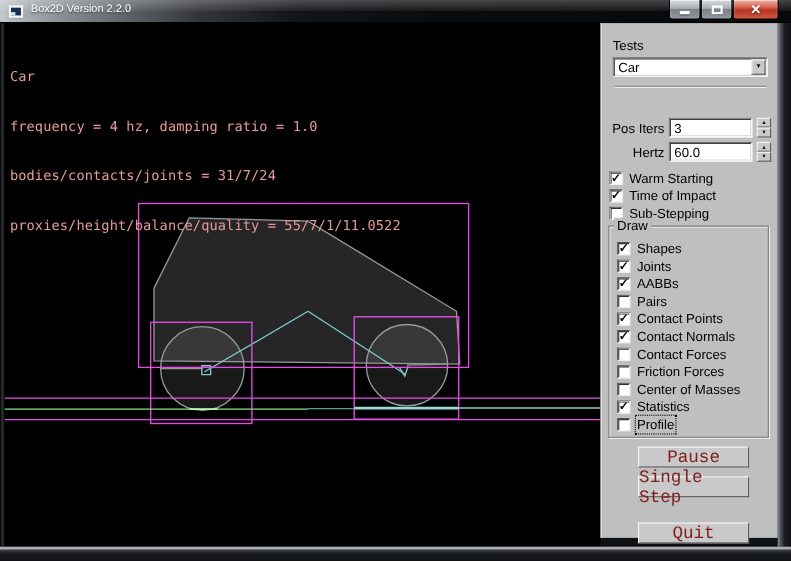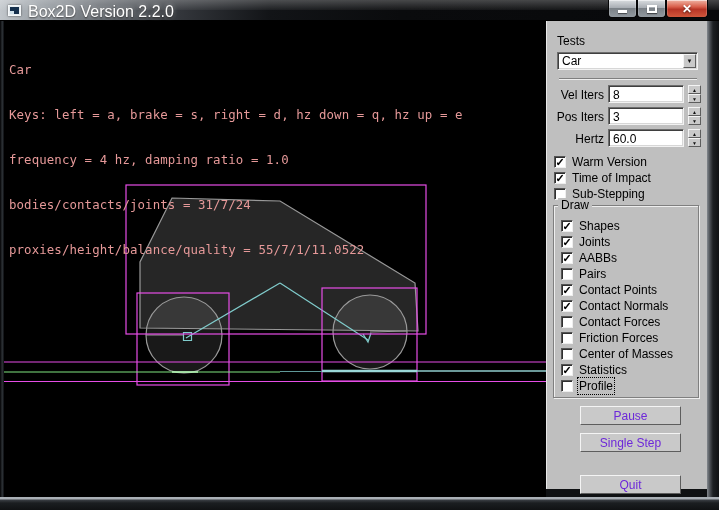--- a/index.html
+++ b/index.html
@@ -12,21 +12,21 @@
   
   #titlebar {
     position:absolute; left:0; top:0; width:719px; height:21px;
     background:linear-gradient(to right,#c2c7cc 0px,#9aa0a6 36px,#686d73 100px,#33363b 180px,#121417 270px,#0a0b0d 400px,#08090b 100%);
     border-bottom:1px solid #000;
   }
   #titlebar .sheen{position:absolute;left:0;top:0;right:0;height:10px;background:linear-gradient(rgba(255,255,255,.25),rgba(255,255,255,.05));}
   #app-icon { position:absolute; left:8px; top:5px; width:13px; height:11px; background:#e8eef2; border:1px solid #f5f8fa; box-shadow:0 0 2px rgba(0,0,0,.6);}
   #app-icon .inner{ position:absolute; left:1px; top:1px; width:9px; height:7px; background:#15304d;}
   #app-icon .dot{ position:absolute; left:1px; bottom:1px; width:4px; height:3px; background:#cfe0ea;}
-  #title-text { position:absolute; left:28px; top:3px; font-size:16px; color:#fff; text-shadow:0 0 4px rgba(255,255,255,.45), 0 1px 2px rgba(0,0,0,.8); white-space:nowrap;}
+  #title-text { position:absolute; left:28px; top:3px; font-size:10px; color:#fff; text-shadow:0 0 4px rgba(255,255,255,.45), 0 1px 2px rgba(0,0,0,.8); white-space:nowrap;}
   .winbtn { position:absolute; top:0; height:18px; border:1px solid #060607; border-top:none; border-radius:0 0 4px 4px;
     box-shadow:inset 0 1px 0 rgba(255,255,255,.55), inset 1px 0 0 rgba(255,255,255,.18), inset -1px 0 0 rgba(255,255,255,.18);
     display:flex; align-items:center; justify-content:center; }
   #btn-min { left:608px; width:29px; background:linear-gradient(#dadde0 0%,#a9aeb4 45%,#7b8187 50%,#9299a0 100%);}
   #btn-max { left:637px; width:29px; background:linear-gradient(#dadde0 0%,#a9aeb4 45%,#7b8187 50%,#9299a0 100%);}
   #btn-close { left:666px; width:42px; background:linear-gradient(#f0b3a3 0%,#d95f4b 40%,#b73526 55%,#d0573c 100%);}
   #btn-min .glyph { width:9px; height:3px; background:#fff; margin-top:5px; box-shadow:0 1px 1px rgba(0,0,0,.5);}
   #btn-max .glyph { width:10px; height:8px; border:2px solid #fff; box-shadow:0 1px 1px rgba(0,0,0,.5);}
   #btn-close .glyph { color:#fff; font-size:12px; font-weight:bold; text-shadow:0 1px 2px rgba(0,0,0,.6); line-height:1;}
   #frame-left { position:absolute; left:0; top:21px; width:4px; height:476px; background:linear-gradient(to right,#0b0c0e 0,#0b0c0e 1px,#33383c 2px,#202429 3px,#0b0c0e 4px);}
@@ -52,21 +52,21 @@
   .spin-row .field { position:absolute; left:61px; top:0; width:76px; height:18px; padding:2px 4px; font-size:12px; }
   .spin-row .spinner { position:absolute; left:141px; top:0; width:13px; height:18px; }
   .spinner .half { position:absolute; left:0; width:13px; height:9px; display:flex; align-items:center; justify-content:center; font-size:5px; color:#111; }
   .spinner .up{ top:0; } .spinner .down{ top:9px; }
   .chk-row { position:absolute; height:16px; }
   .chk-box { position:absolute; left:0; top:1px; width:12px; height:12px; background:#fff; border:1px solid; border-color:#555 #eee #eee #555; box-shadow:inset 1px 1px 0 #2f2f2f; font-size:11px; font-weight:bold; line-height:10px; text-align:center; color:#000;}
   .chk-lbl { position:absolute; left:18px; top:0px; white-space:nowrap; }
   #group-draw { position:absolute; left:6px; top:184px; width:146px; height:193px; border:1px solid #7f7f7f; box-shadow:inset 1px 1px 0 #eee, 1px 1px 0 #eee; }
   #group-draw-label { position:absolute; left:11px; top:177px; background:#bfbfbf; padding:0 3px; }
   .focus-dotted { outline:1px dotted #000; outline-offset:1px; }
-  .glui-btn { position:absolute; left:33px; width:101px; height:19px; display:flex; align-items:center; justify-content:center; font-size:12px; color:#6d28d9; cursor:default; }
+  .glui-btn { position:absolute; left:33px; width:101px; height:19px; display:flex; align-items:center; justify-content:center; font-size:16px; color:#7f1d1d; cursor:default;font-family:Liberation Mono, monospace; }
 </style>
 </head>
 <body>
 
 <div id="win">
 
   <div id="titlebar">
     <div class="sheen"></div>
     <div id="app-icon">
       <div class="inner"></div>
@@ -107,53 +107,40 @@
       <line x1="4" y1="381.5" x2="546" y2="381.5" stroke="#e64de6" stroke-width="1.2"></line>
 
       <line x1="4" y1="372" x2="280" y2="372" stroke="#80e680" stroke-width="1.2"></line>
       <line x1="172" y1="372" x2="198" y2="372" stroke="#b4f0b4" stroke-width="1.6"></line>
       <line x1="280" y1="371.5" x2="322" y2="371.5" stroke="#5f9898" stroke-width="1.2"></line>
       <line x1="322" y1="371" x2="417" y2="371" stroke="#9ad8d8" stroke-width="2.4"></line>
       <line x1="417" y1="371" x2="546" y2="371" stroke="#8fcccc" stroke-width="1.4"></line>
     </svg>
     <div id="debug-text">
       <div>Car</div>
-      <div>Keys: left = a, brake = s, right = d, hz down = q, hz up = e</div>
       <div>frequency = 4 hz, damping ratio = 1.0</div>
       <div>bodies/contacts/joints = 31/7/24</div>
       <div>proxies/height/balance/quality = 55/7/1/11.0522</div>
     </div>
   </div>
 
   <div id="panel">
 
     <span class="glui-label" style="left:10px; top:13px;">Tests</span>
 
     <div id="combo">
       <div class="field sunken"></div>
       <span class="value">Car</span>
       <div class="arrow-btn raised">
         <span>▼</span>
       </div>
     </div>
 
     <div id="separator"></div>
 
-    <div class="spin-row" style="top:64px;">
-      <span class="lbl">Vel Iters</span>
-      <div class="field sunken">8</div>
-      <div class="spinner">
-        <div class="half up raised">
-            <span>▲</span>
-          </div>
-        <div class="half down raised">
-            <span>▼</span>
-          </div>
-      </div>
-    </div>
     <div class="spin-row" style="top:86px;">
       <span class="lbl">Pos Iters</span>
       <div class="field sunken">3</div>
       <div class="spinner">
         <div class="half up raised">
             <span>▲</span>
           </div>
         <div class="half down raised">
             <span>▼</span>
           </div>
@@ -167,21 +154,21 @@
             <span>▲</span>
           </div>
         <div class="half down raised">
             <span>▼</span>
           </div>
       </div>
     </div>
 
     <div class="chk-row" style="left:7px; top:134px;">
       <span class="chk-box on">✓</span>
-      <span class="chk-lbl">Warm Version</span>
+      <span class="chk-lbl">Warm Starting</span>
     </div>
     <div class="chk-row" style="left:7px; top:150px;">
       <span class="chk-box on">✓</span>
       <span class="chk-lbl">Time of Impact</span>
     </div>
     <div class="chk-row" style="left:7px; top:166px;">
       <span class="chk-box"></span>
       <span class="chk-lbl">Sub-Stepping</span>
     </div>
 

